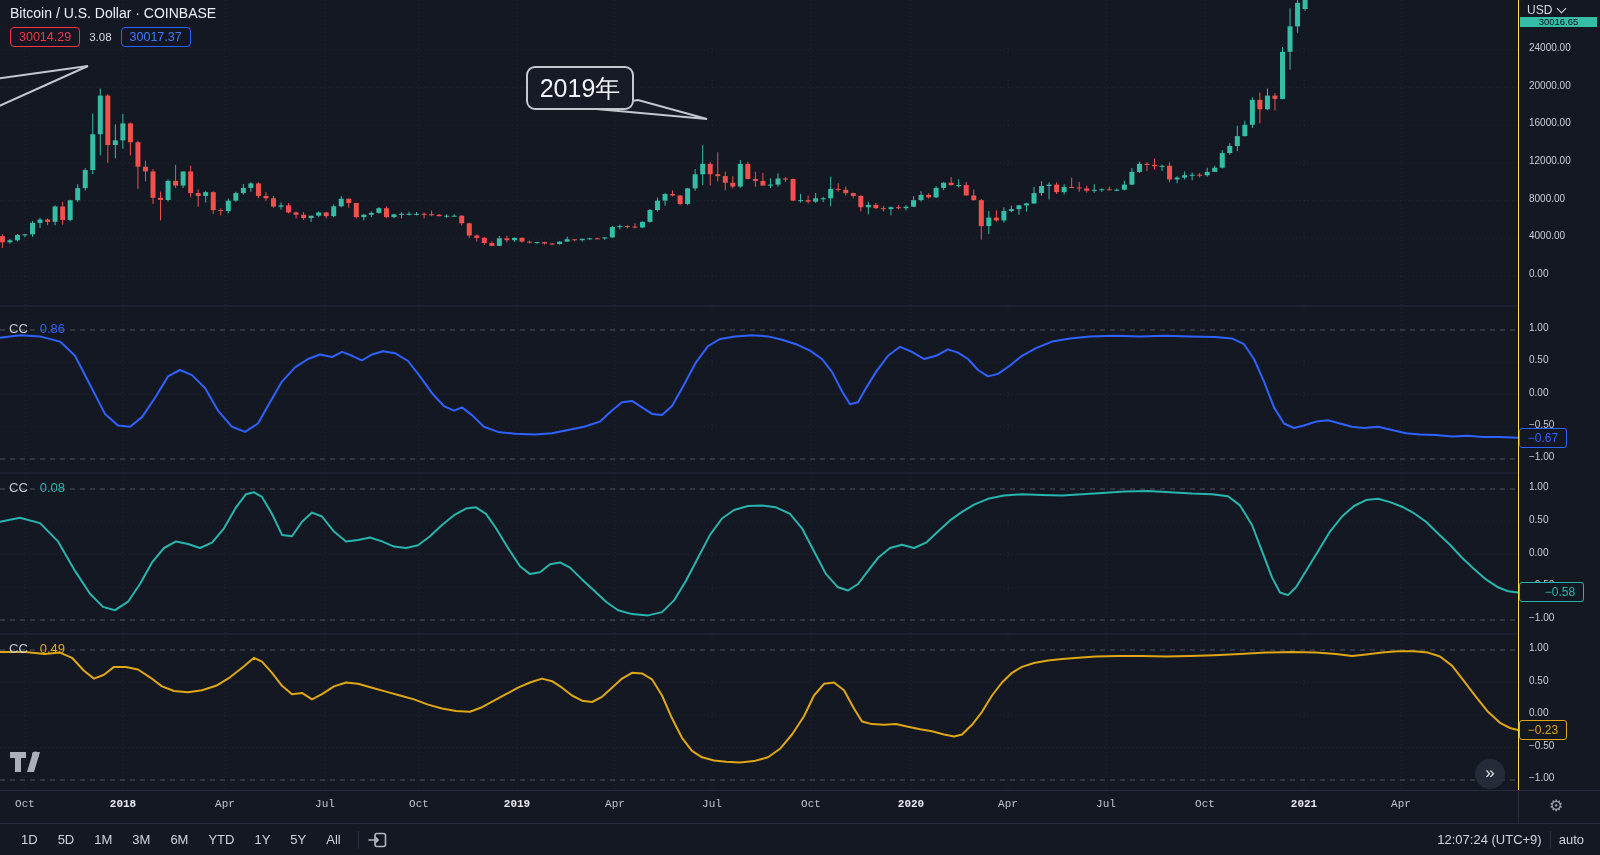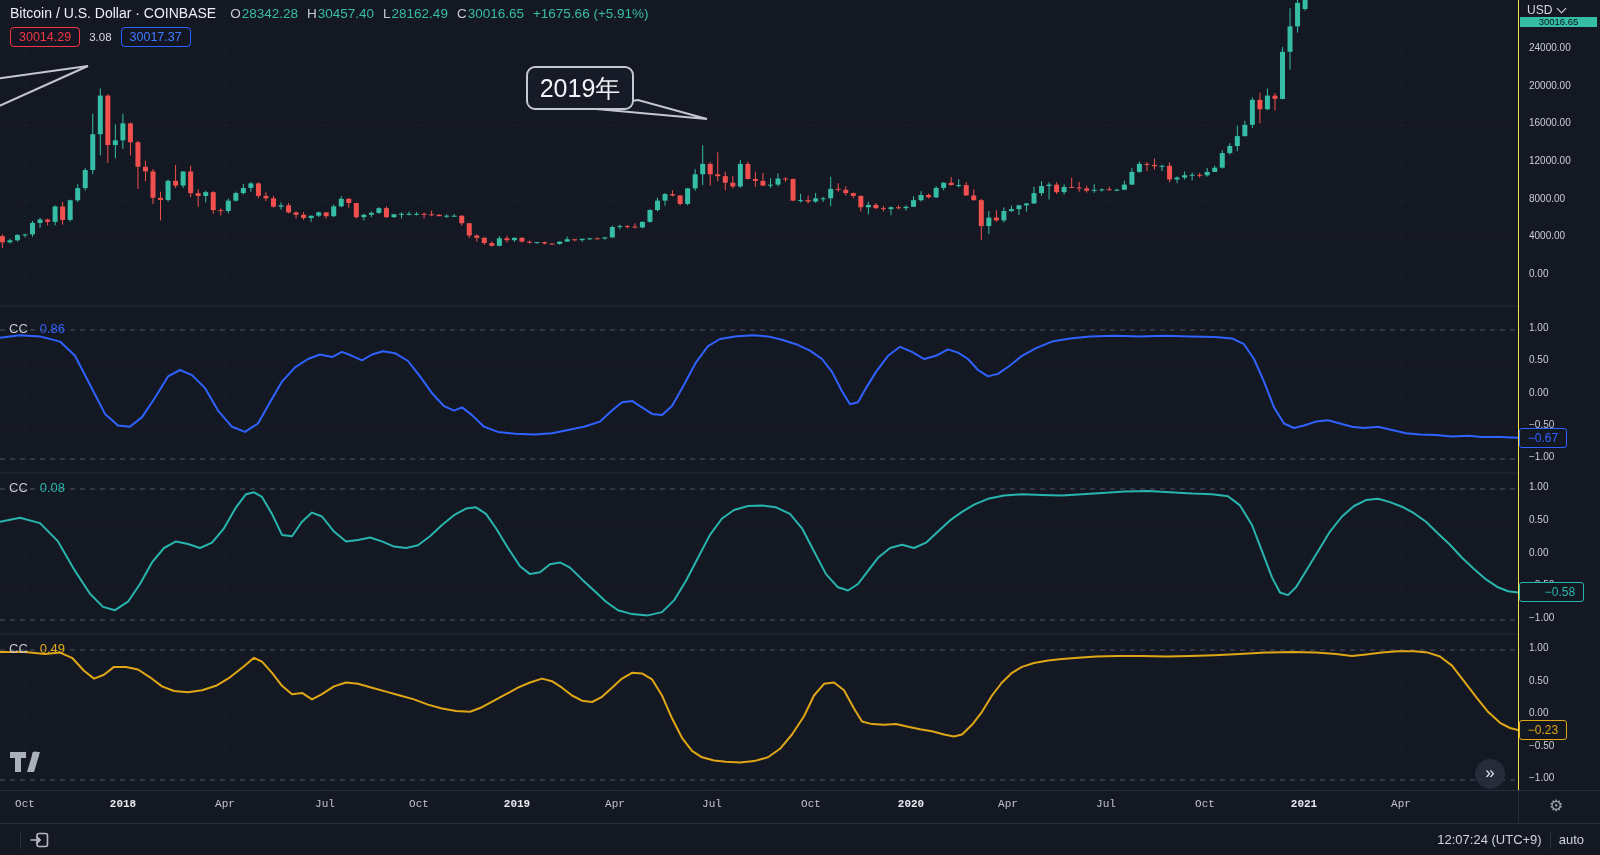--- a/index.html
+++ b/index.html
@@ -469,27 +469,20 @@
       <polyline points="0,337.7 20,335.2 40,336.4 60,341.6 75,355.8 90,384.8 105,413.9 118,425.5 130,426.8 142,417.1 155,397.7 168,376.4 180,370.0 192,375.1 205,388.1 218,410.6 232,426.8 245,431.9 258,423.5 270,402.2 282,381.6 295,367.4 308,359.0 320,354.5 332,357.1 342,351.9 352,355.8 362,360.3 372,354.5 383,351.3 395,353.2 408,361.0 420,376.4 432,393.2 444,406.1 454,410.6 462,407.4 472,415.1 484,426.8 498,431.9 515,433.8 535,434.5 552,433.2 568,430.0 584,426.8 600,421.6 612,410.6 622,402.2 632,400.9 642,407.4 652,413.9 662,415.1 672,406.1 684,384.8 696,362.3 708,346.1 720,339.0 735,336.4 752,335.2 768,336.4 782,339.7 796,344.2 810,350.6 822,359.0 832,371.9 842,391.3 850,404.2 858,402.2 866,388.1 876,371.9 888,355.8 900,346.8 912,351.9 924,359.0 936,355.8 948,349.4 958,352.6 968,359.0 978,370.0 988,376.4 998,373.9 1010,365.5 1022,355.8 1036,348.1 1052,341.6 1070,338.4 1090,336.4 1115,335.8 1140,336.4 1165,335.8 1190,336.4 1215,337.1 1232,338.4 1244,344.2 1254,359.0 1264,381.6 1274,407.4 1284,423.5 1294,428.0 1304,425.5 1316,421.6 1328,420.3 1340,423.5 1352,426.8 1364,428.0 1378,426.8 1392,430.0 1406,433.2 1420,434.5 1436,435.1 1452,436.4 1468,435.8 1482,437.1 1500,437.1 1518,437.7" fill="none" stroke="#2f62ff" stroke-width="2" stroke-linejoin="round" stroke-linecap="round"></polyline>
       <polyline points="0,521.8 20,517.8 40,523.1 58,541.4 75,570.9 90,593.8 103,606.9 115,610.2 128,601.7 140,584.0 152,562.4 164,548.0 176,541.4 188,544.0 200,548.0 212,542.7 224,528.3 236,507.3 246,494.2 254,492.3 262,496.9 272,513.9 282,534.9 292,536.2 302,521.8 312,512.6 322,516.5 334,531.6 346,541.4 358,540.1 370,537.5 382,541.4 394,546.6 406,548.0 418,545.3 430,536.2 442,525.0 454,515.2 466,508.6 476,507.3 486,513.9 496,528.3 508,548.0 520,566.3 530,574.1 540,572.2 550,564.3 560,562.4 570,567.6 582,579.4 594,590.5 606,601.7 618,610.2 632,614.1 648,615.4 662,612.1 674,600.4 686,580.7 698,557.8 710,534.9 722,518.5 734,510.0 748,506.0 762,505.4 776,507.3 790,513.9 802,528.3 814,551.2 826,574.1 838,587.3 848,590.5 858,584.0 868,570.9 878,557.8 890,548.0 902,544.7 914,548.0 926,542.7 938,531.6 950,520.4 962,511.9 974,504.7 988,498.8 1004,495.6 1022,494.2 1042,494.9 1062,495.6 1082,494.2 1102,492.9 1125,491.6 1148,491.0 1170,492.3 1192,493.6 1212,494.2 1228,496.2 1240,505.4 1252,525.0 1262,551.2 1272,577.4 1280,592.5 1288,595.1 1296,587.3 1306,570.9 1318,551.2 1330,531.6 1342,516.5 1354,506.0 1366,500.1 1378,498.8 1390,502.1 1402,506.7 1414,513.2 1426,521.8 1438,533.5 1450,544.7 1462,557.8 1474,568.9 1486,579.4 1498,587.3 1508,591.2 1518,592.5" fill="none" stroke="#28b5ad" stroke-width="2" stroke-linejoin="round" stroke-linecap="round"></polyline>
       <polyline points="0,652.0 25,652.0 45,653.9 60,652.6 72,657.8 84,670.8 94,678.6 104,674.7 114,666.9 126,666.9 138,669.5 150,677.3 162,686.4 174,691.0 188,692.3 202,690.3 216,685.8 230,677.3 244,666.3 254,657.8 262,661.7 272,672.8 282,685.8 292,694.2 302,692.9 312,699.4 322,694.2 334,686.4 346,682.5 358,683.8 372,687.7 386,691.6 400,695.5 414,699.4 428,704.6 442,708.5 456,711.1 470,711.8 482,707.2 494,700.7 506,694.2 518,687.7 530,682.5 542,678.6 552,681.2 562,687.7 572,695.5 582,700.7 592,702.0 602,696.8 612,687.7 622,678.6 632,672.8 642,673.4 652,679.3 662,695.5 672,718.3 682,737.8 692,750.8 702,757.3 714,760.5 726,761.8 740,762.5 754,761.1 768,757.3 780,748.8 792,734.5 804,716.3 814,695.5 824,683.8 834,682.5 844,690.3 854,708.5 862,721.5 872,724.1 884,724.8 896,724.1 908,726.7 920,729.3 932,731.3 944,734.5 954,736.5 962,734.5 972,724.8 982,711.8 992,695.5 1002,682.5 1012,672.8 1022,666.9 1034,663.0 1048,660.4 1062,659.1 1078,657.8 1096,656.5 1118,655.9 1142,655.9 1166,656.5 1190,655.9 1214,655.2 1240,653.9 1266,652.6 1292,652.0 1316,652.6 1336,653.9 1352,655.9 1366,654.5 1382,652.6 1398,651.3 1414,651.3 1428,652.6 1440,656.5 1452,665.6 1464,681.2 1476,696.8 1488,711.8 1500,722.8 1510,728.0 1518,730.0" fill="none" stroke="#dfa715" stroke-width="2" stroke-linejoin="round" stroke-linecap="round"></polyline>
       <polygon points="585,108 707,119 638,100" fill="#161b27" stroke="#c3c7d0" stroke-width="2"></polygon>
       <line x1="88" y1="66" x2="-12" y2="80" class="tail"></line>
       <line x1="88" y1="66" x2="-14" y2="112" class="tail"></line>
     </svg>
 
   <div class="header">
     <span class="title">Bitcoin / U.S. Dollar · COINBASE</span>
-    <span class="ohlc">
-      <span><span class="olab">O</span><span class="oval">28342.28</span></span>
-      <span><span class="olab">H</span><span class="oval">30457.40</span></span>
-      <span><span class="olab">L</span><span class="oval">28162.49</span></span>
-      <span><span class="olab">C</span><span class="oval">30016.65</span></span>
-      <span class="chg">+1675.66 (+5.91%)</span>
-    </span>
   </div>
 
   <div class="quote-row">
     <span class="bid-badge">30014.29</span>
     <span class="spread">3.08</span>
     <span class="ask-badge">30017.37</span>
   </div>
 
   <div class="callout">2019年</div>
 
@@ -568,20 +561,31 @@
         <div class="time-label" style="left: 1008px;">Apr</div>
         <div class="time-label" style="left: 1106px;">Jul</div>
         <div class="time-label" style="left: 1205px;">Oct</div>
         <div class="time-label year" style="left: 1304px;">2021</div>
         <div class="time-label" style="left: 1401px;">Apr</div>
       </div>
     <span class="gear">⚙</span>
   </div>
 
   <div class="toolbar">
+    <div id="ranges">
+        <span class="range-btn">1D</span>
+        <span class="range-btn">5D</span>
+        <span class="range-btn">1M</span>
+        <span class="range-btn">3M</span>
+        <span class="range-btn">6M</span>
+        <span class="range-btn">YTD</span>
+        <span class="range-btn">1Y</span>
+        <span class="range-btn">5Y</span>
+        <span class="range-btn">All</span>
+      </div>
     <div class="vdiv"></div>
     <span class="goto">
       <svg width="22" height="22" viewBox="0 0 22 22">
         <rect x="8" y="4.5" width="10.5" height="13" rx="2" fill="none" stroke="#b4b8c2" stroke-width="1.6"></rect>
         <path d="M2 11h9M8.2 8l3 3-3 3" fill="none" stroke="#b4b8c2" stroke-width="1.6" stroke-linecap="round" stroke-linejoin="round"></path>
       </svg>
     </span>
     <div class="spacer"></div>
     <span class="clock">12:07:24 (UTC+9)</span>
     <div class="vdiv"></div>

